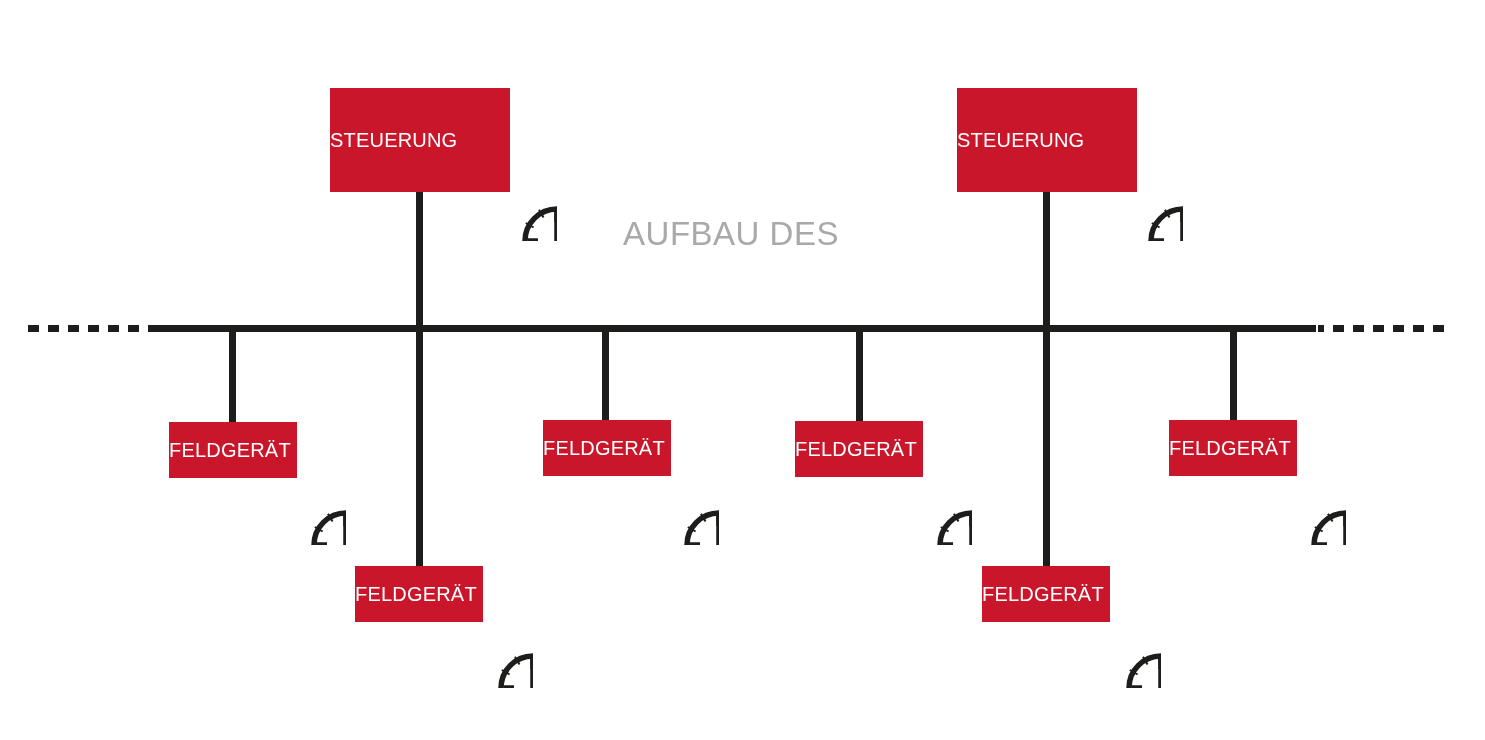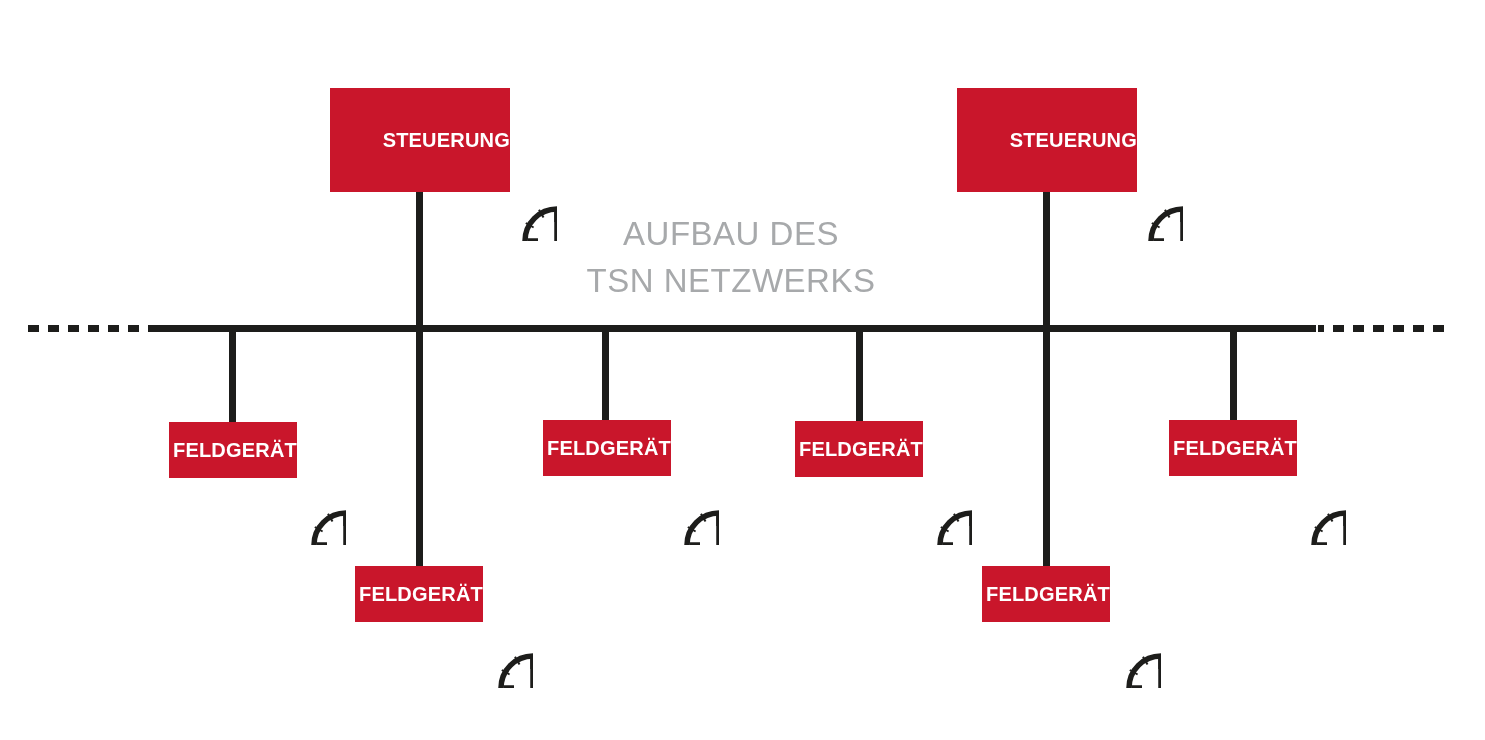--- a/index.html
+++ b/index.html
@@ -23,22 +23,22 @@
     position:absolute; height:7px; z-index:2;
     background:repeating-linear-gradient(to right, var(--ink) 0 11px, transparent 11px 20px);
   }
   .dash-right {
     position:absolute; height:7px; z-index:2;
     background:repeating-linear-gradient(to left, var(--ink) 0 11px, transparent 11px 20px);
   }
 
   .node {
     position:absolute; background:var(--red); color:var(--label);
-    display:flex; align-items:center; justify-content:flex-end;
-    font-weight:bold; font-size:20px; letter-spacing:0.2px; z-index:3;
+    display:flex; align-items:center; justify-content:flex-start;
+    font-weight:normal; font-size:20px; letter-spacing:0.2px; z-index:3;
   }
   .node.controller { width:180px; height:104px; }
   .node.field      { width:128px; height:56px;  }
 
   .clock { position:absolute; width:80px; height:80px; color:var(--ink); z-index:4; }
 </style>
 </head>
 <body>
 
 <svg width="0" height="0" style="position:absolute">
@@ -66,21 +66,20 @@
 
       <path d="M 0 -28.5 L 0 0 L 14.8 25.6" fill="none" stroke="currentColor" stroke-width="5.5" stroke-linecap="round" stroke-linejoin="round"></path>
     </symbol>
   </defs>
 </svg>
 
 <div class="canvas">
 
   <div class="title">
     <div>AUFBAU DES</div>
-    <div>TSN NETZWERKS</div>
   </div>
 
   <div class="dash-left" style="left:28px;  top:325px; width:124px;"></div>
   <div class="line" style="left:152px; top:325px; width:1164px; height:7px;"></div>
   <div class="dash-right" style="left:1318px;top:325px; width:126px;"></div>
 
   <div class="line" style="left:229px;  top:325px; width:7px; height:99px;"></div>
   <div class="line" style="left:416px;  top:188px; width:7px; height:380px;"></div>
   <div class="line" style="left:602px;  top:325px; width:7px; height:98px;"></div>
   <div class="line" style="left:856px;  top:325px; width:7px; height:98px;"></div>

